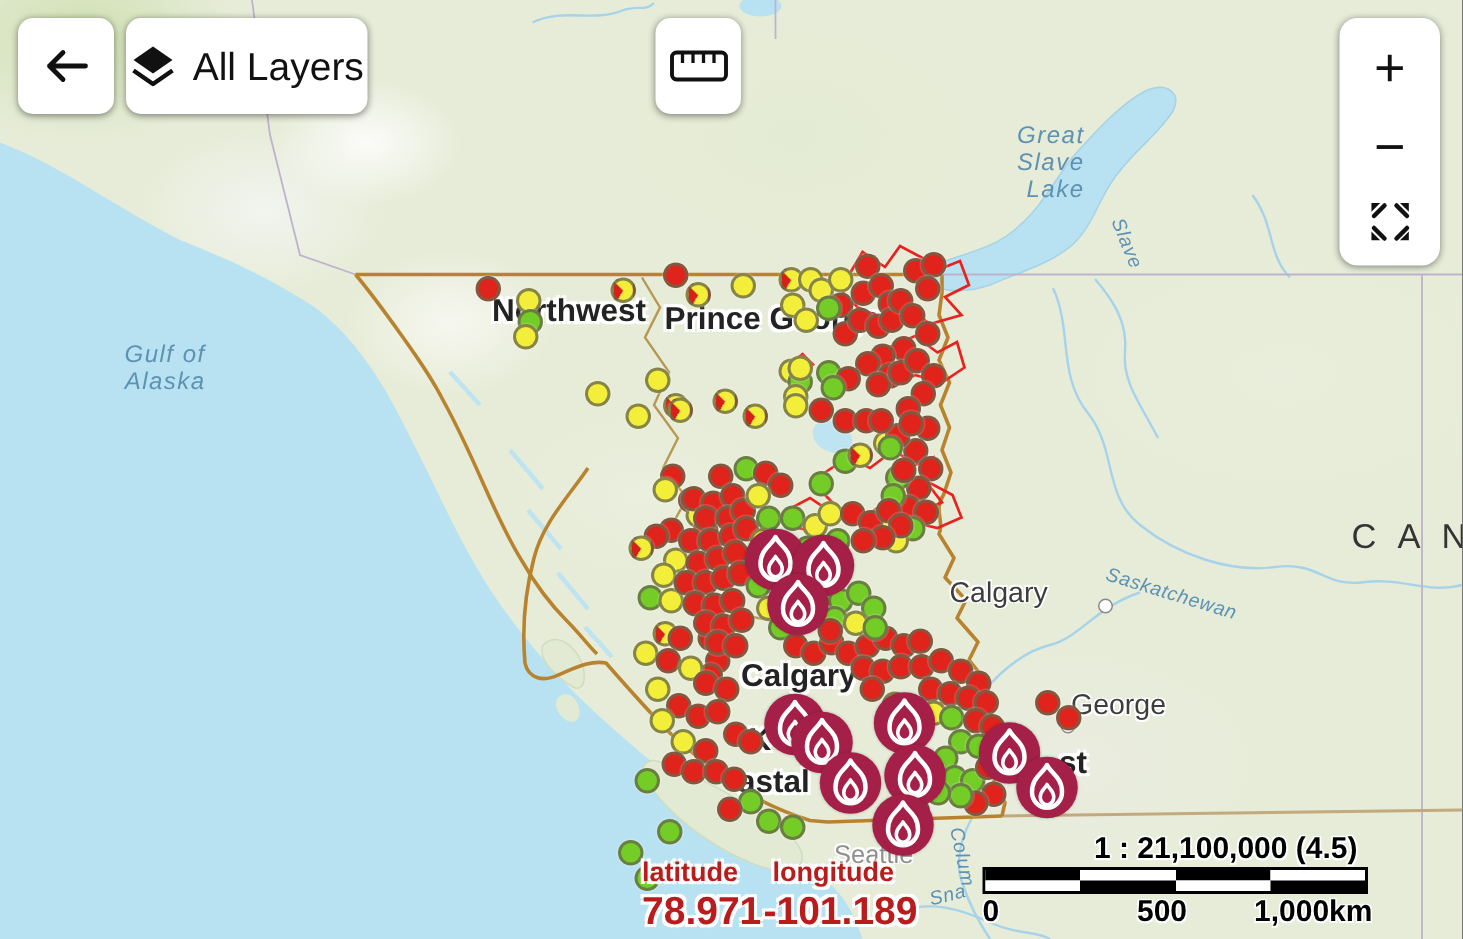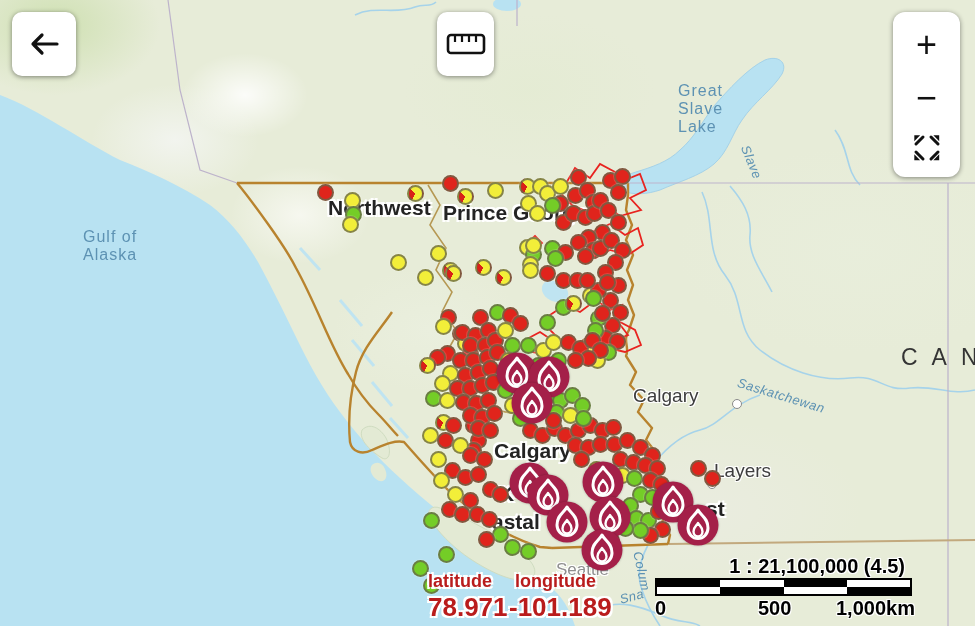--- a/index.html
+++ b/index.html
@@ -19,21 +19,21 @@
   }
   #geo,#perims{position:absolute;inset:0;}
   
   .map-label{position:absolute;white-space:pre-line;pointer-events:none;}
   .lbl-region{font-size:21px;font-weight:700;color:#232323;
     text-shadow:-2px -2px 0 #fff,2px -2px 0 #fff,-2px 2px 0 #fff,2px 2px 0 #fff,0 0 3px #fff;}
   .lbl-city{font-size:19px;font-weight:400;color:#3d3d3d;
     text-shadow:-1px -1px 0 #fff,1px -1px 0 #fff,-1px 1px 0 #fff,1px 1px 0 #fff;}
   .lbl-city-us{font-size:17px;color:#8f8f8f;
     text-shadow:-1px -1px 0 #fff,1px -1px 0 #fff,-1px 1px 0 #fff,1px 1px 0 #fff;}
-  .lbl-water{color:#5d92b3;font-size:16px;letter-spacing:1px;text-align:left;}
+  .lbl-water{font-style:italic;color:#5d92b3;font-size:16px;letter-spacing:1px;text-align:right;}
   .lbl-water-sm{font-style:italic;color:#5d92b3;font-size:13px;letter-spacing:.5px;}
   .lbl-country{font-size:23px;color:#343434;letter-spacing:14px;font-weight:500;}
   
   .marker{position:absolute;width:13px;height:13px;border-radius:50%;
     border:2px solid rgba(104,104,74,.78);box-shadow:0 0 0 1px rgba(255,255,255,.15);}
   .m-r{background:#e0241c}.m-y{background:#f2ee39}.m-g{background:#74cd27}
   .m-p{background:conic-gradient(from 210deg,#d92018 0 105deg,#f2ee39 105deg 360deg)}
   .flame{position:absolute;width:44px;height:44px;filter:drop-shadow(0 0 1px rgba(0,0,0,.25));}
   .citydot{position:absolute;width:8px;height:8px;border-radius:50%;
     background:#fff;border:1.5px solid #8a8a8a;}
@@ -148,21 +148,21 @@
       <div class="map-label lbl-water-sm" style="left: 752px; top: 143px; transform: rotate(68deg); transform-origin: left top;">Slave</div>
       <div class="map-label lbl-water" style="left: 83px; top: 228px;">Gulf of
 Alaska</div>
       <div class="map-label lbl-region" style="left: 328px; top: 196px;">Northwest</div>
       <div class="map-label lbl-region" style="left: 443px; top: 201px;">Prince George</div>
       <div class="map-label lbl-region" style="left: 494px; top: 439px;">Calgary</div>
       <div class="map-label lbl-region" style="left: 499px; top: 482px;">K</div>
       <div class="map-label lbl-region" style="left: 492px; top: 510px;">astal</div>
       <div class="map-label lbl-region" style="left: 706px; top: 497px;">st</div>
       <div class="map-label lbl-city" style="left: 633px; top: 385px;">Calgary</div>
-      <div class="map-label lbl-city" style="left: 714px; top: 460px;">Layers</div>
+      <div class="map-label lbl-city" style="left: 714px; top: 460px;">George</div>
       <div class="map-label lbl-city-us" style="left: 556px; top: 560px;">Seattle</div>
       <div class="map-label lbl-country" style="left: 901px; top: 344px;">CAN</div>
       <div class="map-label lbl-water-sm" style="left: 740px; top: 375px; transform: rotate(17deg); transform-origin: left top;">Saskatchewan</div>
       <div class="map-label lbl-water-sm" style="left: 645px; top: 550px; transform: rotate(78deg); transform-origin: left top;">Colum</div>
       <div class="map-label lbl-water-sm" style="left: 618px; top: 592px; transform: rotate(-14deg); transform-origin: left top;">Sna</div>
       <div class="citydot" style="left: 732px; top: 399px;"></div>
       <div class="citydot" style="left: 707px; top: 479px;"></div>
     </div>
 
   <svg id="perims" width="975" height="626">
@@ -453,20 +453,27 @@
           <path d="M22 20 C23.5 23 26.5 24 26.5 28.5 A4.5 5 0 1 1 17.5 28.5 C17.5 24 20.5 23 22 20 Z" fill="none" stroke="#fff" stroke-width="2.4" stroke-linejoin="round"></path>
         </svg></div>
     </div>
 
   <div class="btn" id="btn-back">
     <svg width="34" height="32" viewBox="0 0 34 32">
       <path d="M30,16 H6 M6,16 L15,7 M6,16 L15,25" stroke="#111" stroke-width="3.2" fill="none" stroke-linecap="round" stroke-linejoin="round"></path>
     </svg>
   </div>
 
+  <div class="btn" id="btn-layers">
+    <svg width="32" height="32" viewBox="0 0 32 32">
+      <path d="M16,3 L29,12 16,21 3,12 Z" fill="#111"></path>
+      <path d="M3,19 L16,28 L29,19" stroke="#111" stroke-width="3" fill="none" stroke-linejoin="round"></path>
+    </svg>
+    <span class="btn-text">All Layers</span>
+  </div>
 
 
   <div class="btn" id="btn-ruler">
     <svg width="40" height="26" viewBox="0 0 40 26">
       <rect x="2" y="4" width="36" height="18" rx="3" fill="none" stroke="#111" stroke-width="2.6"></rect>
       <path d="M9,4 V11 M16,4 V11 M23,4 V11 M30,4 V11" stroke="#111" stroke-width="2.2"></path>
     </svg>
   </div>
 
   <div id="zoom-panel">

